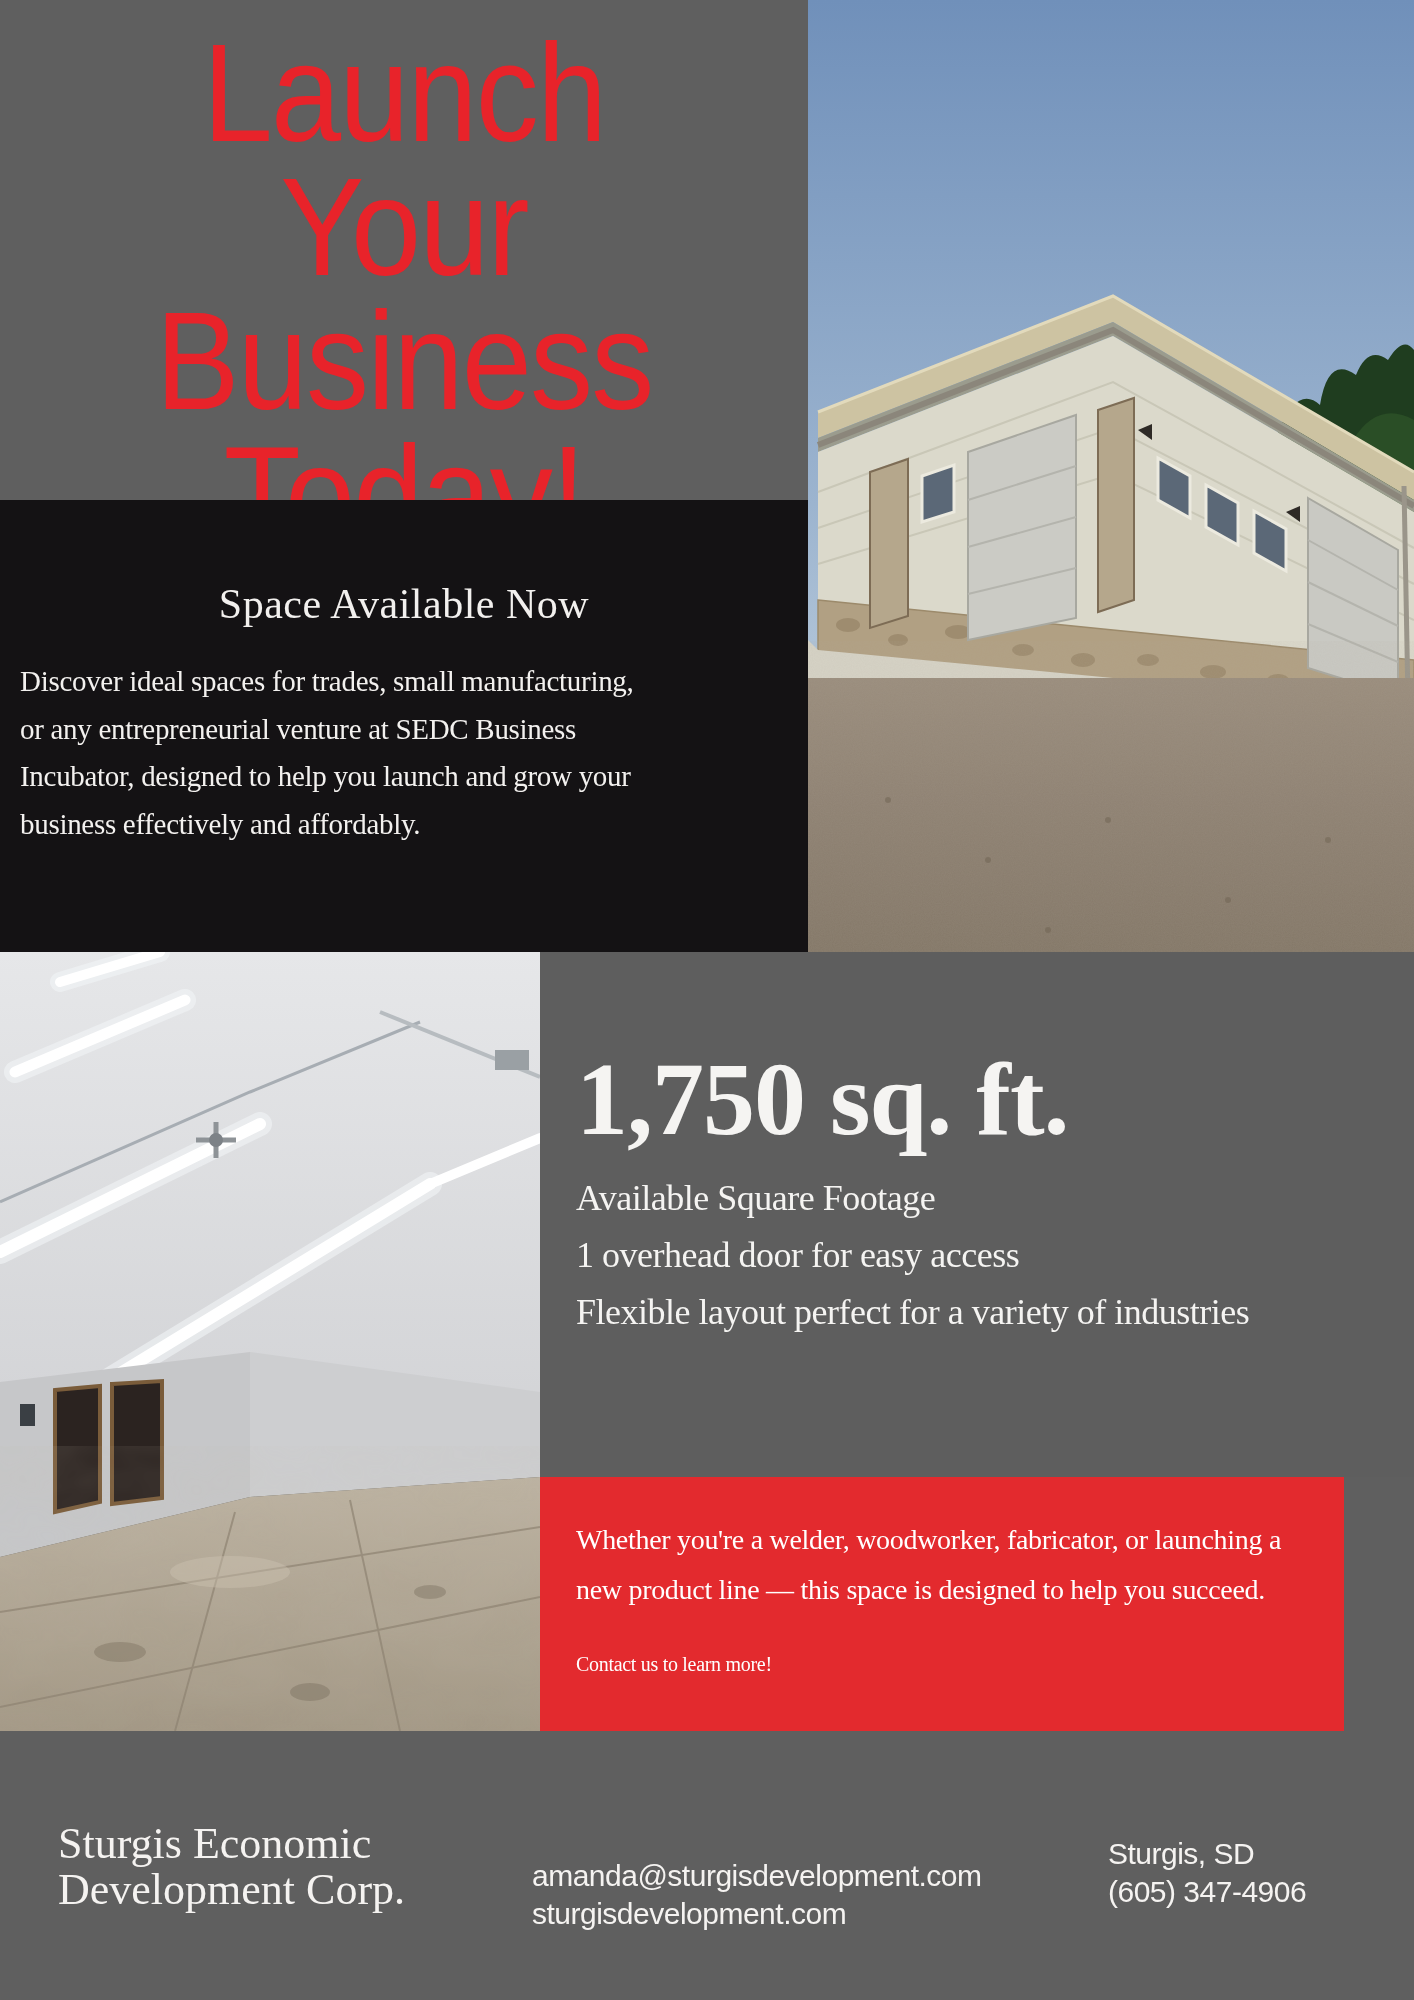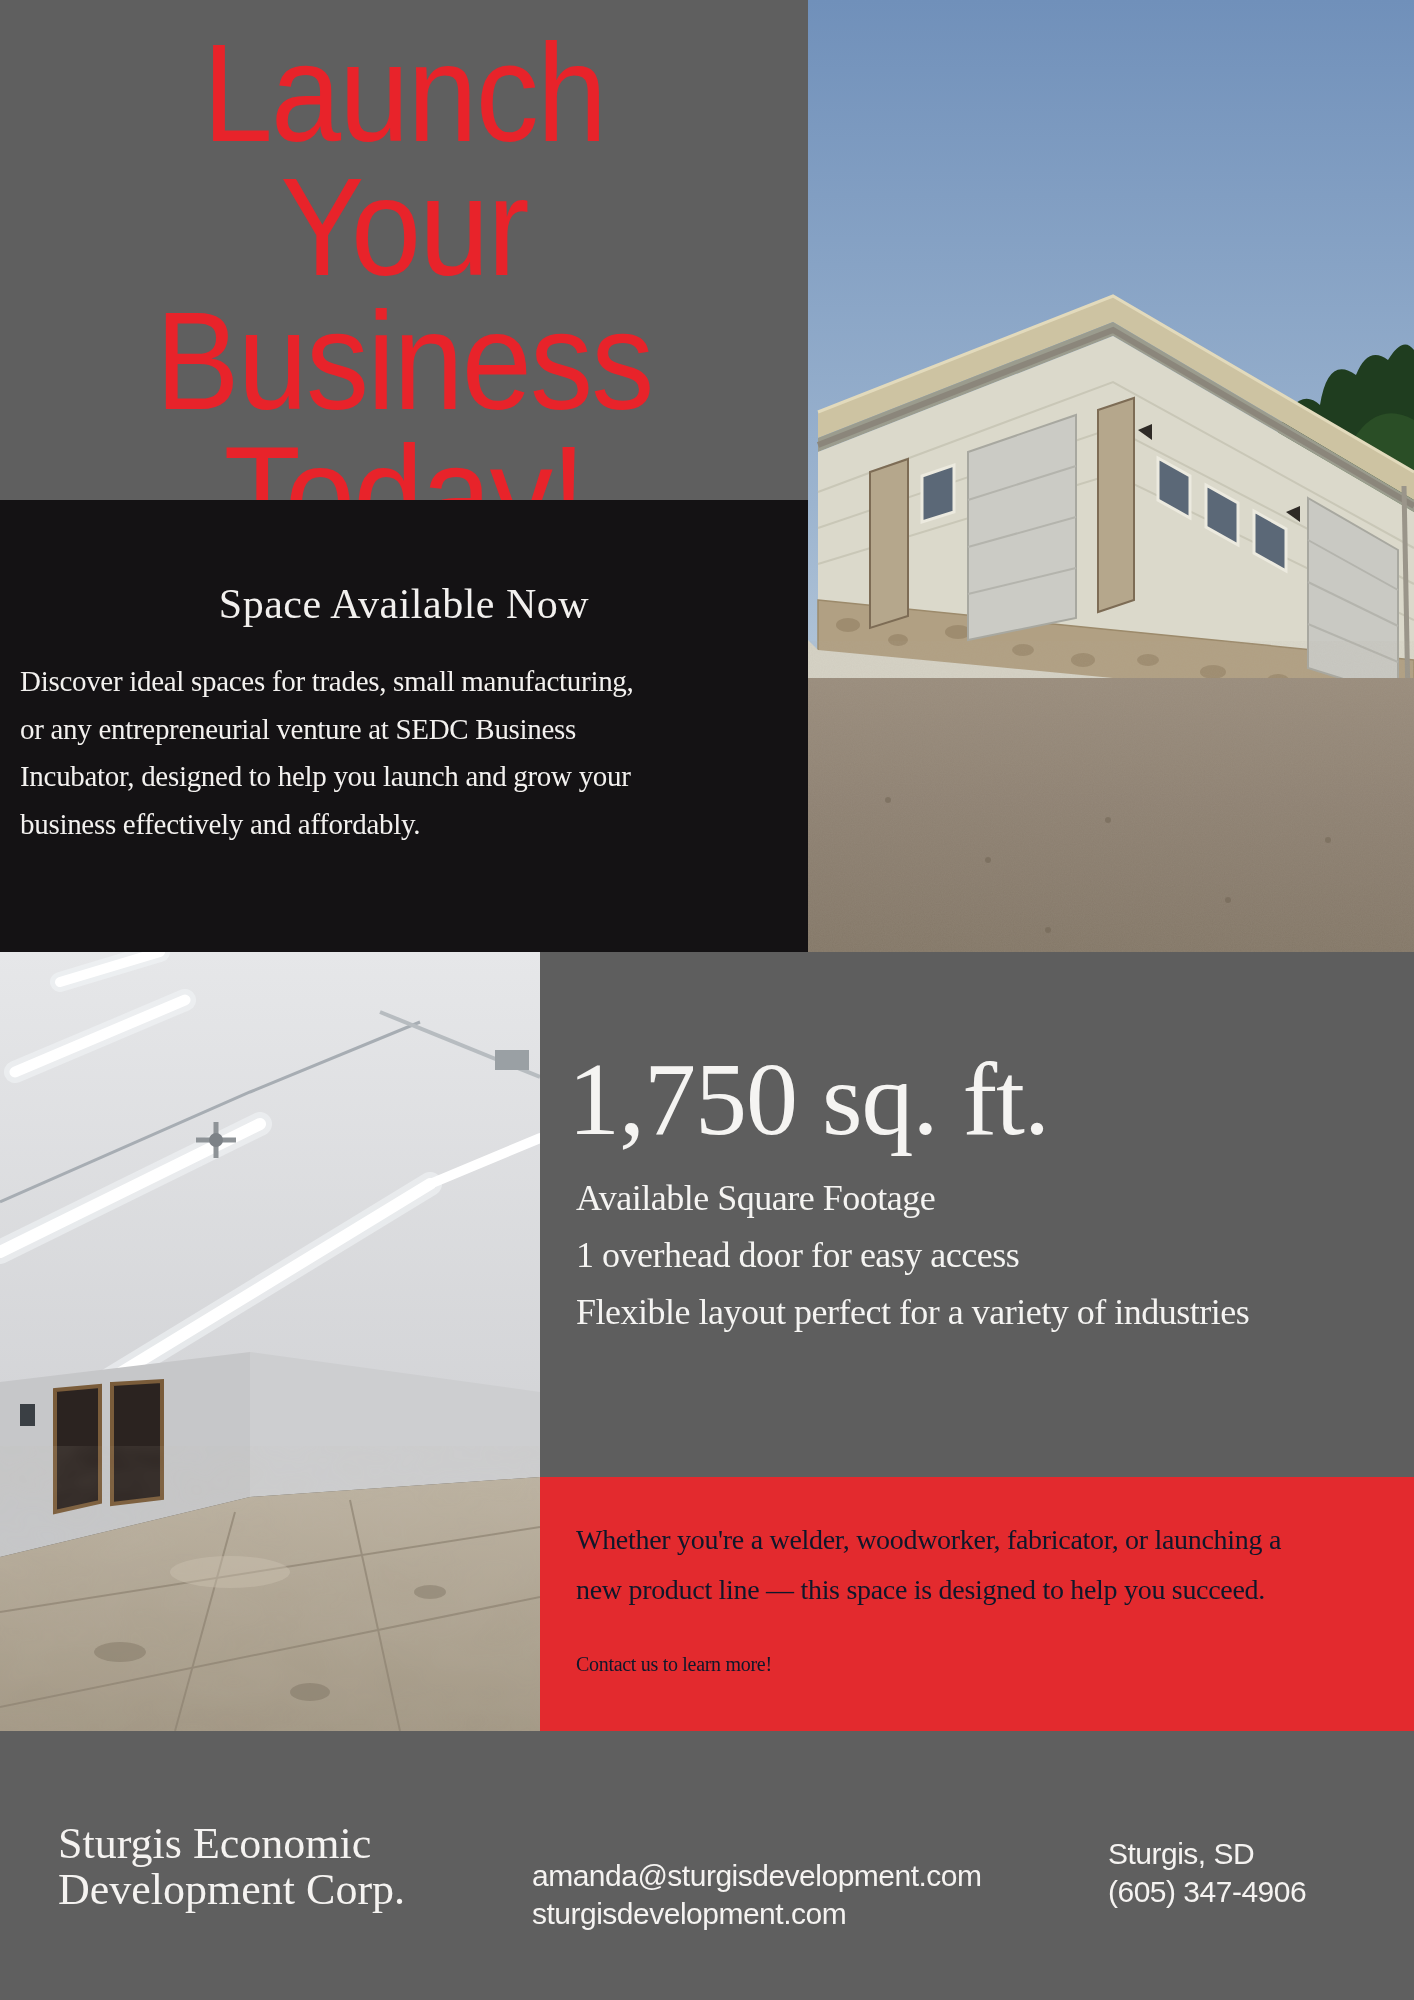--- a/index.html
+++ b/index.html
@@ -46,34 +46,34 @@
   .photo svg{display:block;width:100%;height:100%;}
   .photo-building{left:808px;top:0;width:606px;height:952px;}
   .photo-interior{left:0;top:952px;width:540px;height:779px;}
 
   
   .specs-panel{
     position:absolute;left:540px;top:952px;width:874px;height:525px;
     background:#5e5e5e;color:#f5f4f2;
   }
   .specs-headline{
-    position:absolute;left:28px;top:92px;
-    font-size:104px;line-height:110px;font-weight:400;
+    position:absolute;left:36px;top:92px;
+    font-size:104px;line-height:110px;font-weight:700;
     letter-spacing:-1px;white-space:nowrap;
   }
   .specs-lines{
     position:absolute;left:36px;top:218px;width:830px;
     font-size:36px;line-height:57px;letter-spacing:-0.5px;
   }
   .specs-lines div{white-space:nowrap;}
 
   
   .cta-box{
-    position:absolute;left:540px;top:1477px;width:874px;height:254px;
-    background:#e32a2e;color:#0f172a;
+    position:absolute;left:540px;top:1477px;width:804px;height:254px;
+    background:#e32a2e;color:#ffffff;
   }
   .cta-body{
     position:absolute;left:36px;top:38px;width:820px;
     font-size:28px;line-height:50px;letter-spacing:-0.3px;
   }
   .cta-body div{white-space:nowrap;}
   .cta-contact{
     position:absolute;left:36px;top:176px;
     font-size:20px;letter-spacing:-0.3px;white-space:nowrap;
   }

